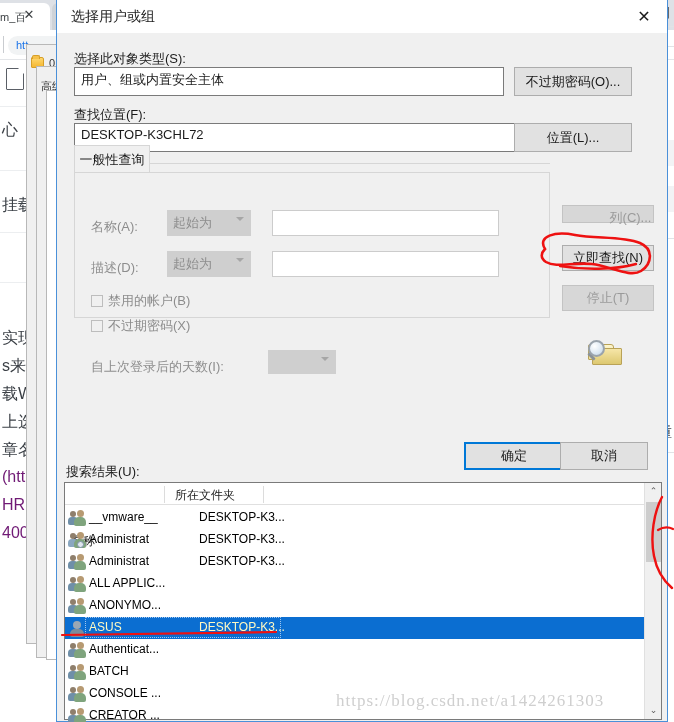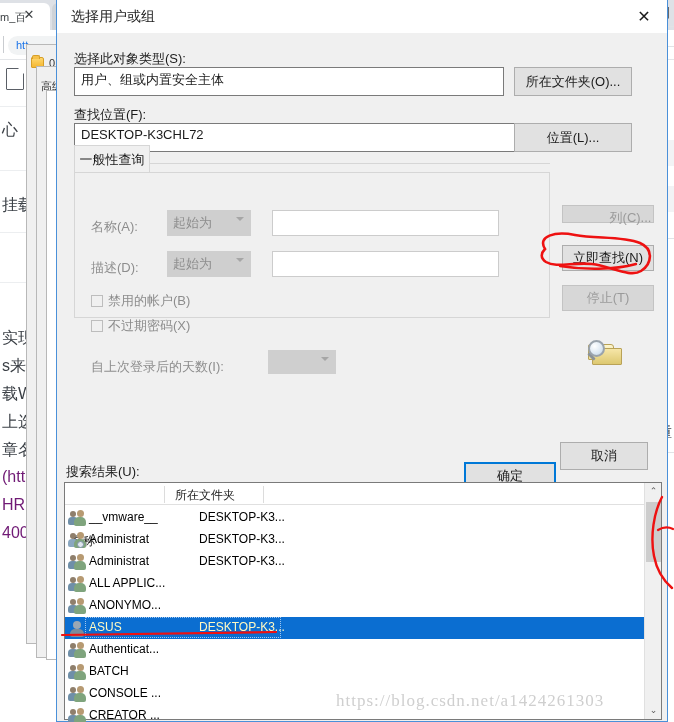--- a/index.html
+++ b/index.html
@@ -349,21 +349,21 @@
 
     <div class="dlg-titlebar">
       <span class="dlg-title">选择用户或组</span>
       <span class="dlg-close">✕</span>
     </div>
 
     <div class="dlg-body">
 
       <span class="lbl" style="left:17px; top:17px;">选择此对象类型(S):</span>
       <div class="txtbox" style="left:17px; top:34px; width:430px; height:29px;">用户、组或内置安全主体</div>
-      <div class="btn" style="left:457px; top:34px; width:118px; height:29px; line-height:27px;">所在文件夹(O)...</div>
+      <div class="btn" style="left:457px; top:34px; width:118px; height:29px; line-height:27px;">不过期密码(O)...</div>
 
       <span class="lbl" style="left:17px; top:73px;">查找位置(F):</span>
       <div class="txtbox" style="left:17px; top:90px; width:498px; height:29px;">DESKTOP-K3CHL72</div>
       <div class="btn" style="left:457px; top:90px; width:118px; height:29px; line-height:27px;">位置(L)...</div>
 
       <div class="tabstrip-line"></div>
       <div class="qtab">一般性查询</div>
       <div class="qpanel"></div>
 
       <span class="lbl dim" style="left:34px; top:185px;">名称(A):</span>
@@ -395,21 +395,21 @@
       <div class="btn" style="left:505px; top:212px; width:92px; height:26px; line-height:24px;">立即查找(N)</div>
       <div class="btn dim" style="left:505px; top:252px; width:92px; height:26px; line-height:24px;">停止(T)</div>
 
       <div class="magfolder" style="left:527px; top:305px;">
         <div class="mf-folder-back"></div>
         <div class="mf-folder"></div>
         <div class="mf-handle"></div>
         <div class="mf-glass"></div>
       </div>
 
-      <div class="btn primary" style="left:407px; top:409px; width:92px; height:28px; line-height:24px;margin-top:20px;">确定</div>
+      <div class="btn primary" style="left:407px; top:409px; width:100px; height:28px; line-height:24px;">确定</div>
       <div class="btn def" style="left:503px; top:409px; width:88px; height:28px; line-height:26px;">取消</div>
 
       <span class="lbl" style="left:9px; top:430px;">搜索结果(U):</span>
     </div>
   </div>
 
   <div class="listbox">
     <div class="list-head">
       <span class="col-lbl" style="left:6px;margin-top:46px;">名称</span>
       <span class="col-div" style="left:99px;"></span>

